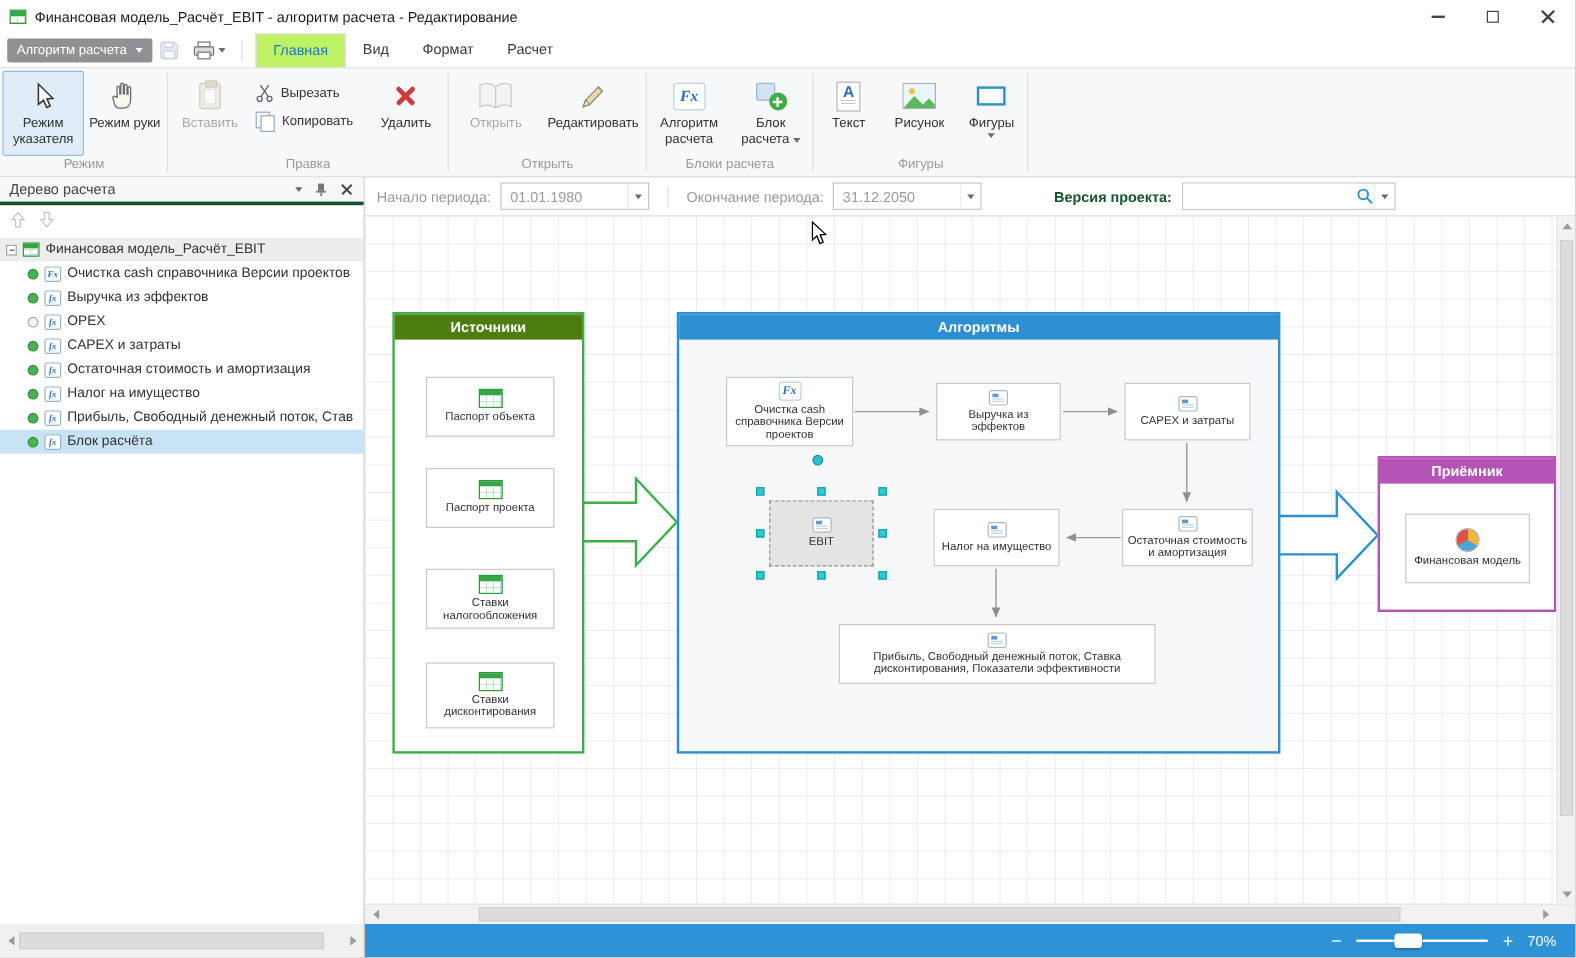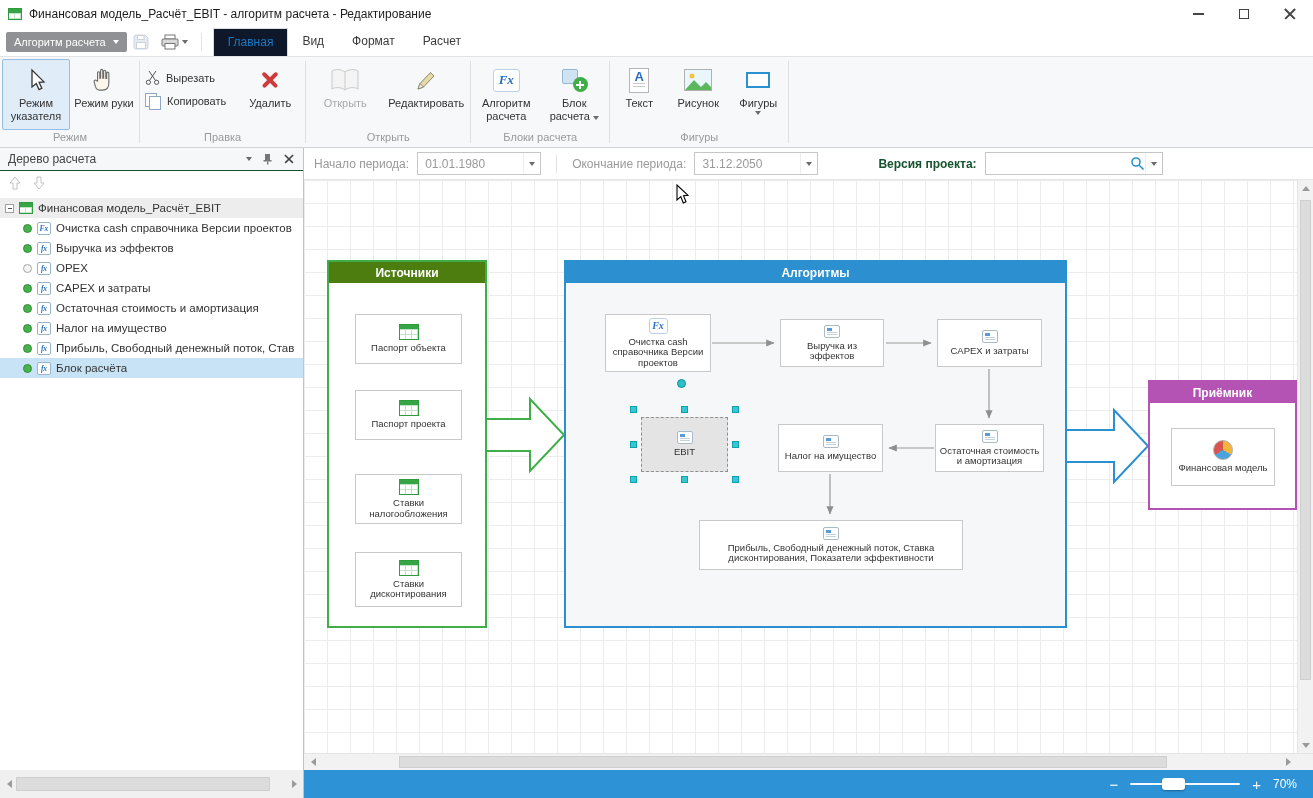--- a/index.html
+++ b/index.html
@@ -20,21 +20,21 @@
   .xic::before { transform:rotate(45deg); } .xic::after { transform:rotate(-45deg); }
 
   
   .menurow { height:28px; display:flex; align-items:center; padding-left:6px; background:#fff; }
   .qa-btn { background:#8f9194; color:#fff; font-size:11px; height:20px; padding:0 8px; border-radius:2px;
             display:flex; align-items:center; gap:7px; }
   .icon-btn { display:flex; align-items:center; gap:3px; padding:0 6px; height:24px; }
   .vline { width:1px; height:18px; background:#e2e2e2; margin:0 7px; }
   .tabs { display:flex; height:28px; margin-left:4px; }
   .tab { padding:0 14px; line-height:27px; color:#3a3a3a; }
-  .tab.active { color:#1a7ac2; background:#0f172a; border:1px solid #dcdcdc; border-bottom:none; }
+  .tab.active { color:#1a7ac2; background:#bef264; border:1px solid #dcdcdc; border-bottom:none; }
 
   .chev { width:0; height:0; border-left:3.5px solid transparent; border-right:3.5px solid transparent;
           border-top:4px solid #6b6b6b; display:inline-block; }
   .chev.w { border-top-color:#fff; }
 
   
   .ribbon { height:92px; background:#f7f8f9; border-top:1px solid #e3e3e3; border-bottom:1px solid #d2d2d2;
             display:flex; padding:0 2px; }
   .rgroup { display:flex; flex-direction:column; padding-top:2px; }
   .rbtns { flex:1; display:flex; align-items:stretch; }
@@ -81,21 +81,21 @@
            background-image:linear-gradient(#35a546 0 4px, transparent 4px),
              repeating-linear-gradient(to bottom, transparent 0 4px, #bfe3c4 4px 5px),
              repeating-linear-gradient(to right, transparent 0 5px, #bfe3c4 5px 6px); }
   .sheet.tiny { width:14px; height:12px; }
   .pie { width:20px; height:20px; border-radius:50%; border:1px solid #b0b0b0;
          background:conic-gradient(#f2b63c 0 120deg, #4aa3dd 120deg 240deg, #d9534f 240deg 360deg); }
 
   
   .main { display:flex; height:622px; }
   .left-panel { width:304px; border-right:1px solid #c3c3c3; display:flex; flex-direction:column; background:#fff; }
-  .panel-title { height:23px; display:flex; align-items:center; padding:0 8px; background:#f6f7f8; border-bottom:1px solid #14532d; color:#444; }
+  .panel-title { height:23px; display:flex; align-items:center; padding:0 8px; background:#f6f7f8; border-bottom:3px solid #14532d; color:#444; }
   .panel-tools { margin-left:auto; display:flex; align-items:center; gap:10px; }
   .tree-toolbar { height:24px; display:flex; align-items:center; gap:12px; padding:0 9px; }
   .tree { flex:1; overflow:hidden; padding-top:3px; font-size:11.5px; }
   .tree-row { height:20px; display:flex; align-items:center; gap:5px; padding-left:5px; white-space:nowrap; overflow:hidden; }
   .tree-row.root { background:#ededed; }
   .tree-row.child { padding-left:23px; }
   .tree-row.selected { background:#c8e3f5; }
   .expander { width:9px; height:9px; border:1px solid #a2a2a2; background:#fff; position:relative; flex:none; }
   .expander::before { content:""; position:absolute; left:1.5px; right:1.5px; top:3.5px; height:1px; background:#555; }
   .dot { width:9px; height:9px; border-radius:50%; flex:none; }
@@ -233,20 +233,26 @@
           </span>
           <span class="lbl">Режим руки</span>
         </div>
       </div>
       <div class="rgroup-label">Режим</div>
     </div>
     <div class="rsep"></div>
 
     <div class="rgroup">
       <div class="rbtns">
+        <div class="rbig dis">
+          <span class="ic">
+              <span class="clip"></span>
+            </span>
+          <span class="lbl">Вставить</span>
+        </div>
         <div class="stack">
           <div class="rsmall">
             <svg width="15" height="15">
                 <circle cx="3.4" cy="12.3" r="2.1" fill="none" stroke="#555"></circle>
                 <circle cx="11.6" cy="12.3" r="2.1" fill="none" stroke="#555"></circle>
                 <path d="M4.4 10.6 L11 1 M10.6 10.6 L4 1" stroke="#555" fill="none"></path>
               </svg>
             <span>Вырезать</span>
           </div>
           <div class="rsmall">

